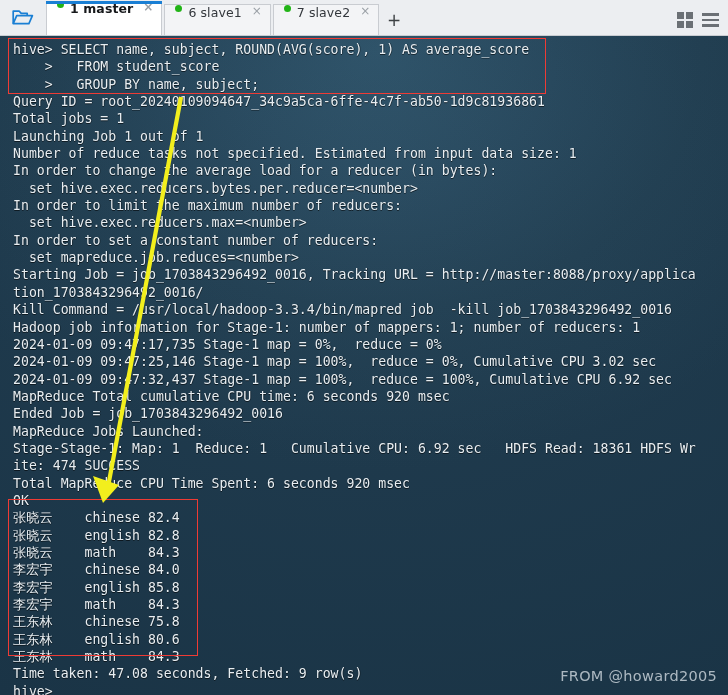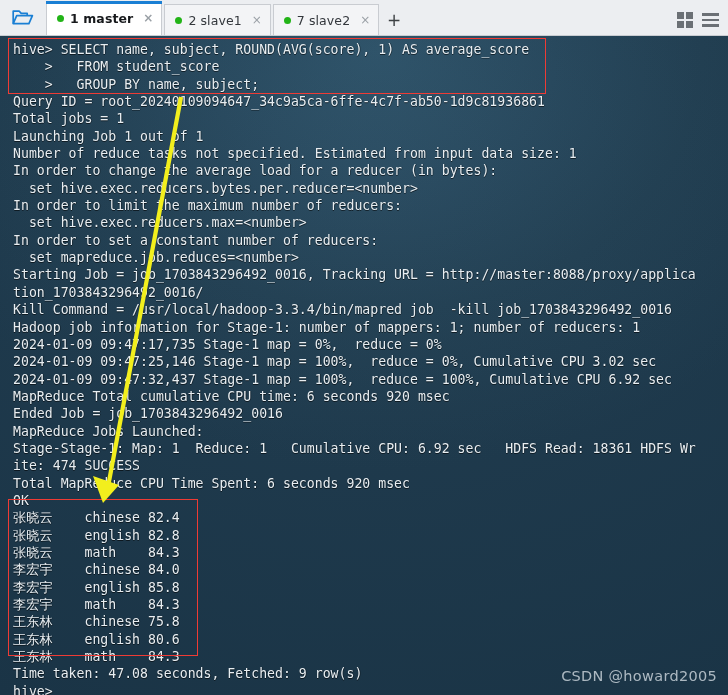--- a/index.html
+++ b/index.html
@@ -37,21 +37,20 @@
     display: flex;
     align-items: center;
     justify-content: center;
     flex: none;
   }
 
   .tab {
     position: relative;
     height: 31px;
     display: flex;
-    align-items: center;
     padding: 0 7px 0 10px;
     background: #f3f4f6;
     border: 1px solid #c9ccd1;
     border-bottom: none;
     margin-right: 2px;
     flex: none;
     font-size: 12.5px;
     color: #33373c;
     letter-spacing: .1px;
   }
@@ -197,21 +196,21 @@
     </div>
 
     <div class="tab active">
       <span class="dot" style="background: rgb(34, 180, 23);"></span>
       <span class="tlabel">1 master</span>
       <span class="xclose">×</span>
     </div>
 
     <div class="tab">
       <span class="dot" style="background: rgb(34, 180, 23);"></span>
-      <span class="tlabel">2 slave1</span>
+      <span class="tlabel">6 slave1</span>
       <span class="xclose">×</span>
     </div>
 
     <div class="tab">
       <span class="dot" style="background: rgb(34, 180, 23);"></span>
       <span class="tlabel">7 slave2</span>
       <span class="xclose">×</span>
     </div>
 
     <div class="addtab">+</div>
@@ -236,15 +235,15 @@
   </div>
 
   <div class="redbox" id="box-query" style="border-color: rgb(239, 59, 53);"></div>
   <div class="redbox" id="box-result" style="border-color: rgb(239, 59, 53);"></div>
 
   <svg class="arrow-svg">
     <line x1="181" y1="97" x2="108" y2="487" stroke="#f2ef1d" stroke-width="4.2" stroke-linecap="butt"></line>
     <polygon points="103,503 93,476 119,485" fill="#f2ef1d"></polygon>
   </svg>
 
-  <div class="watermark">CSDN @howard2005</div>
+  <div class="watermark">FROM @howard2005</div>
 
 </div>
 
 </body></html>

